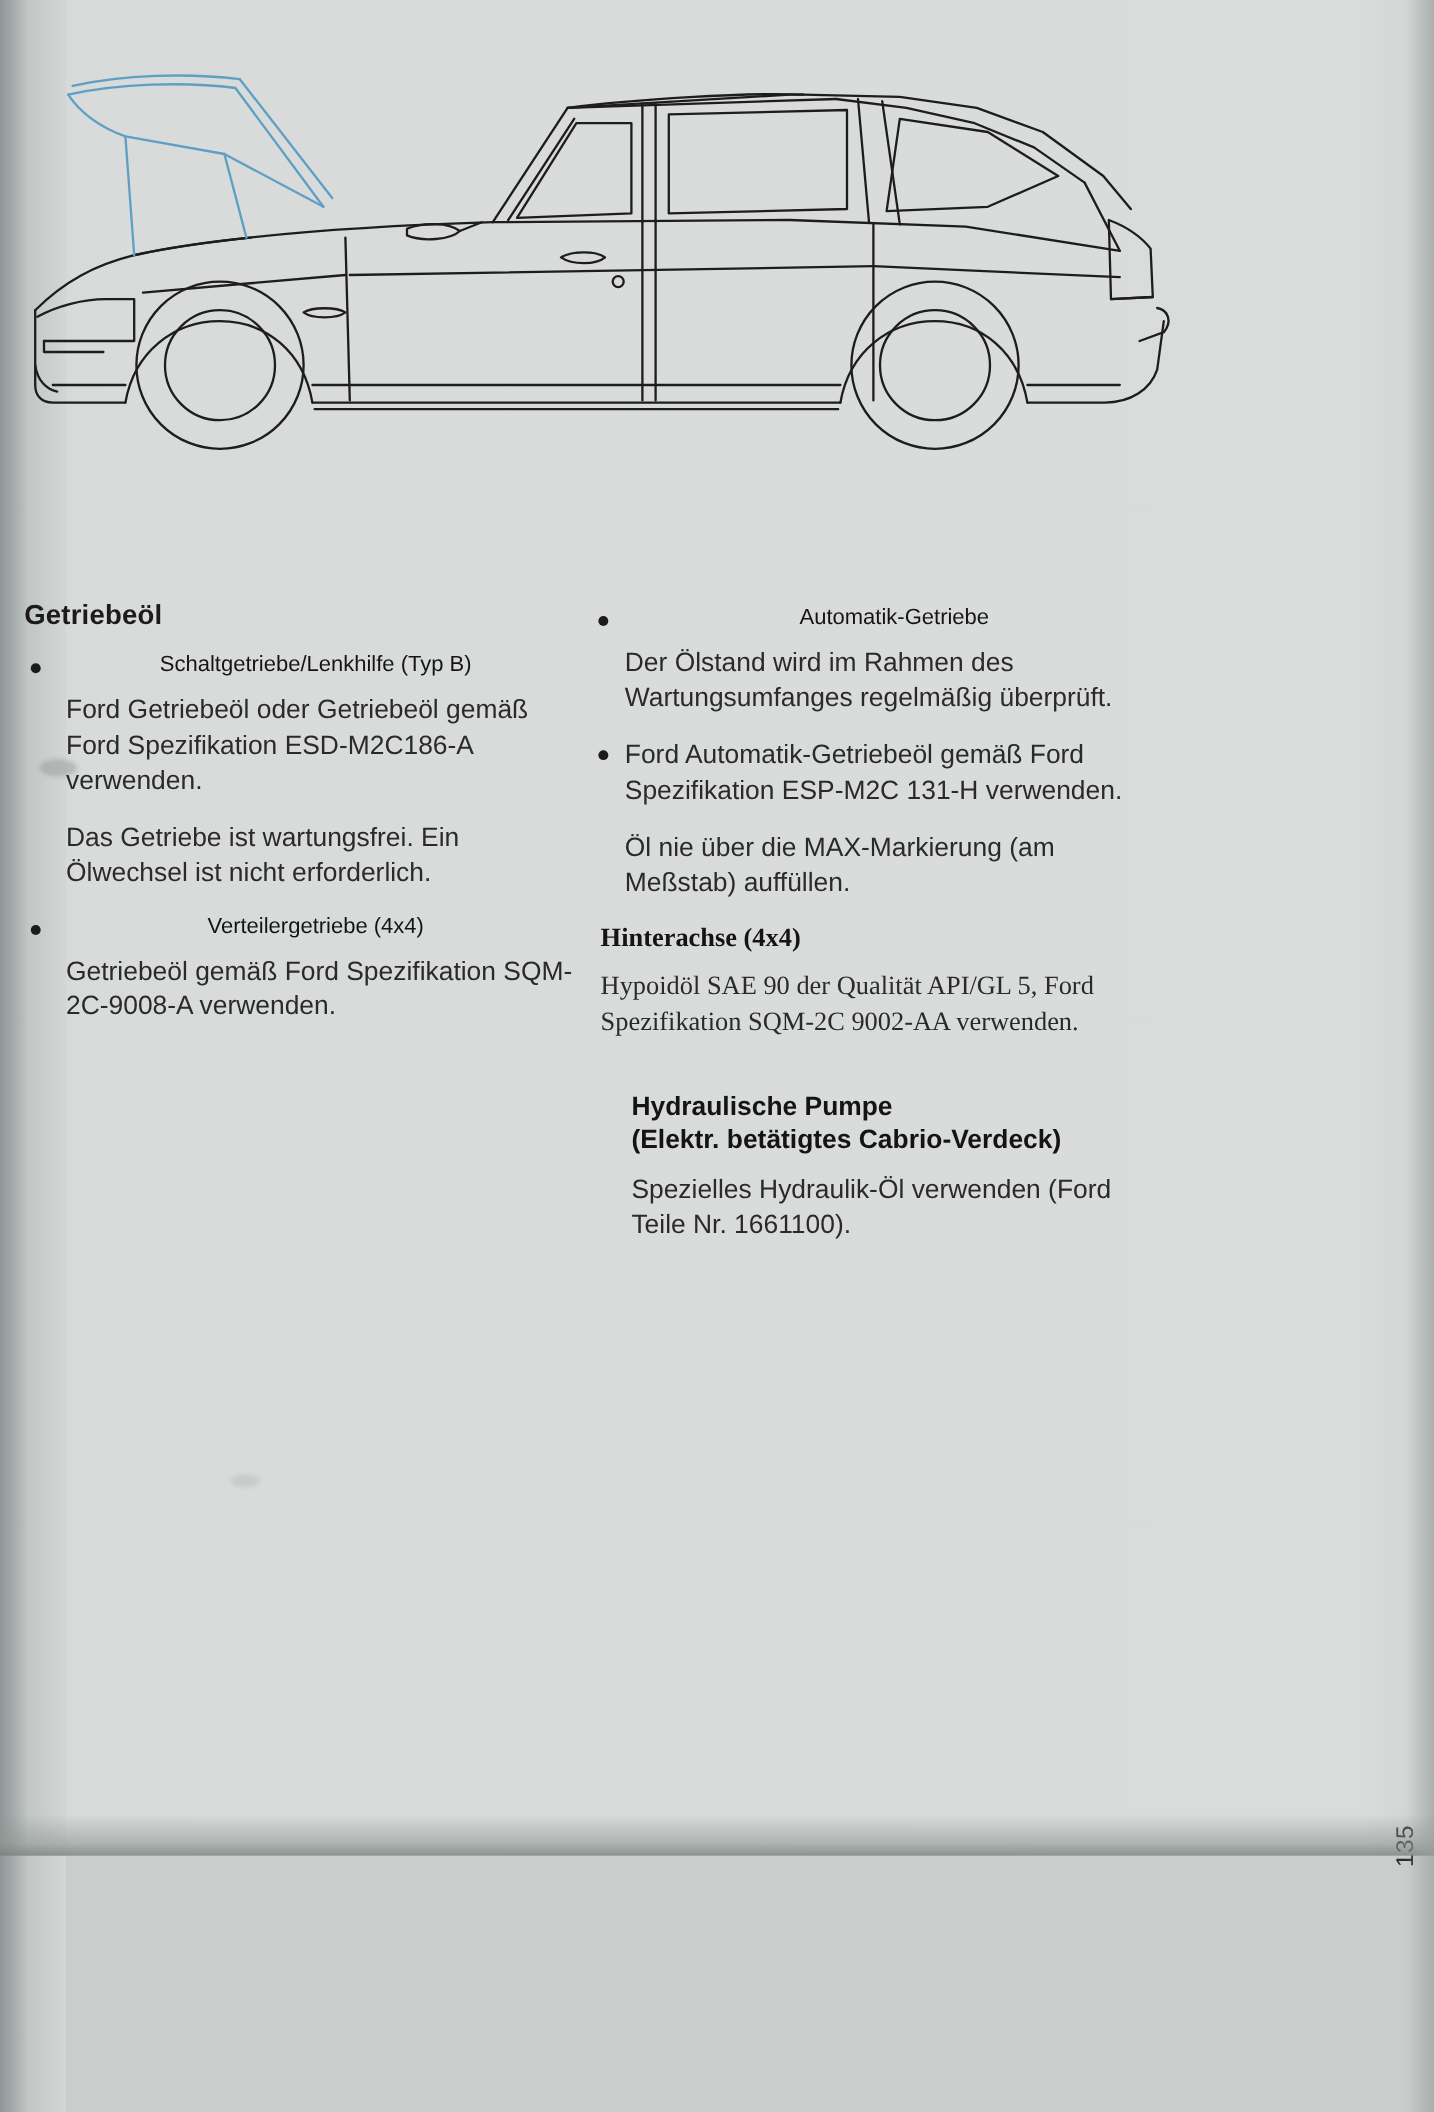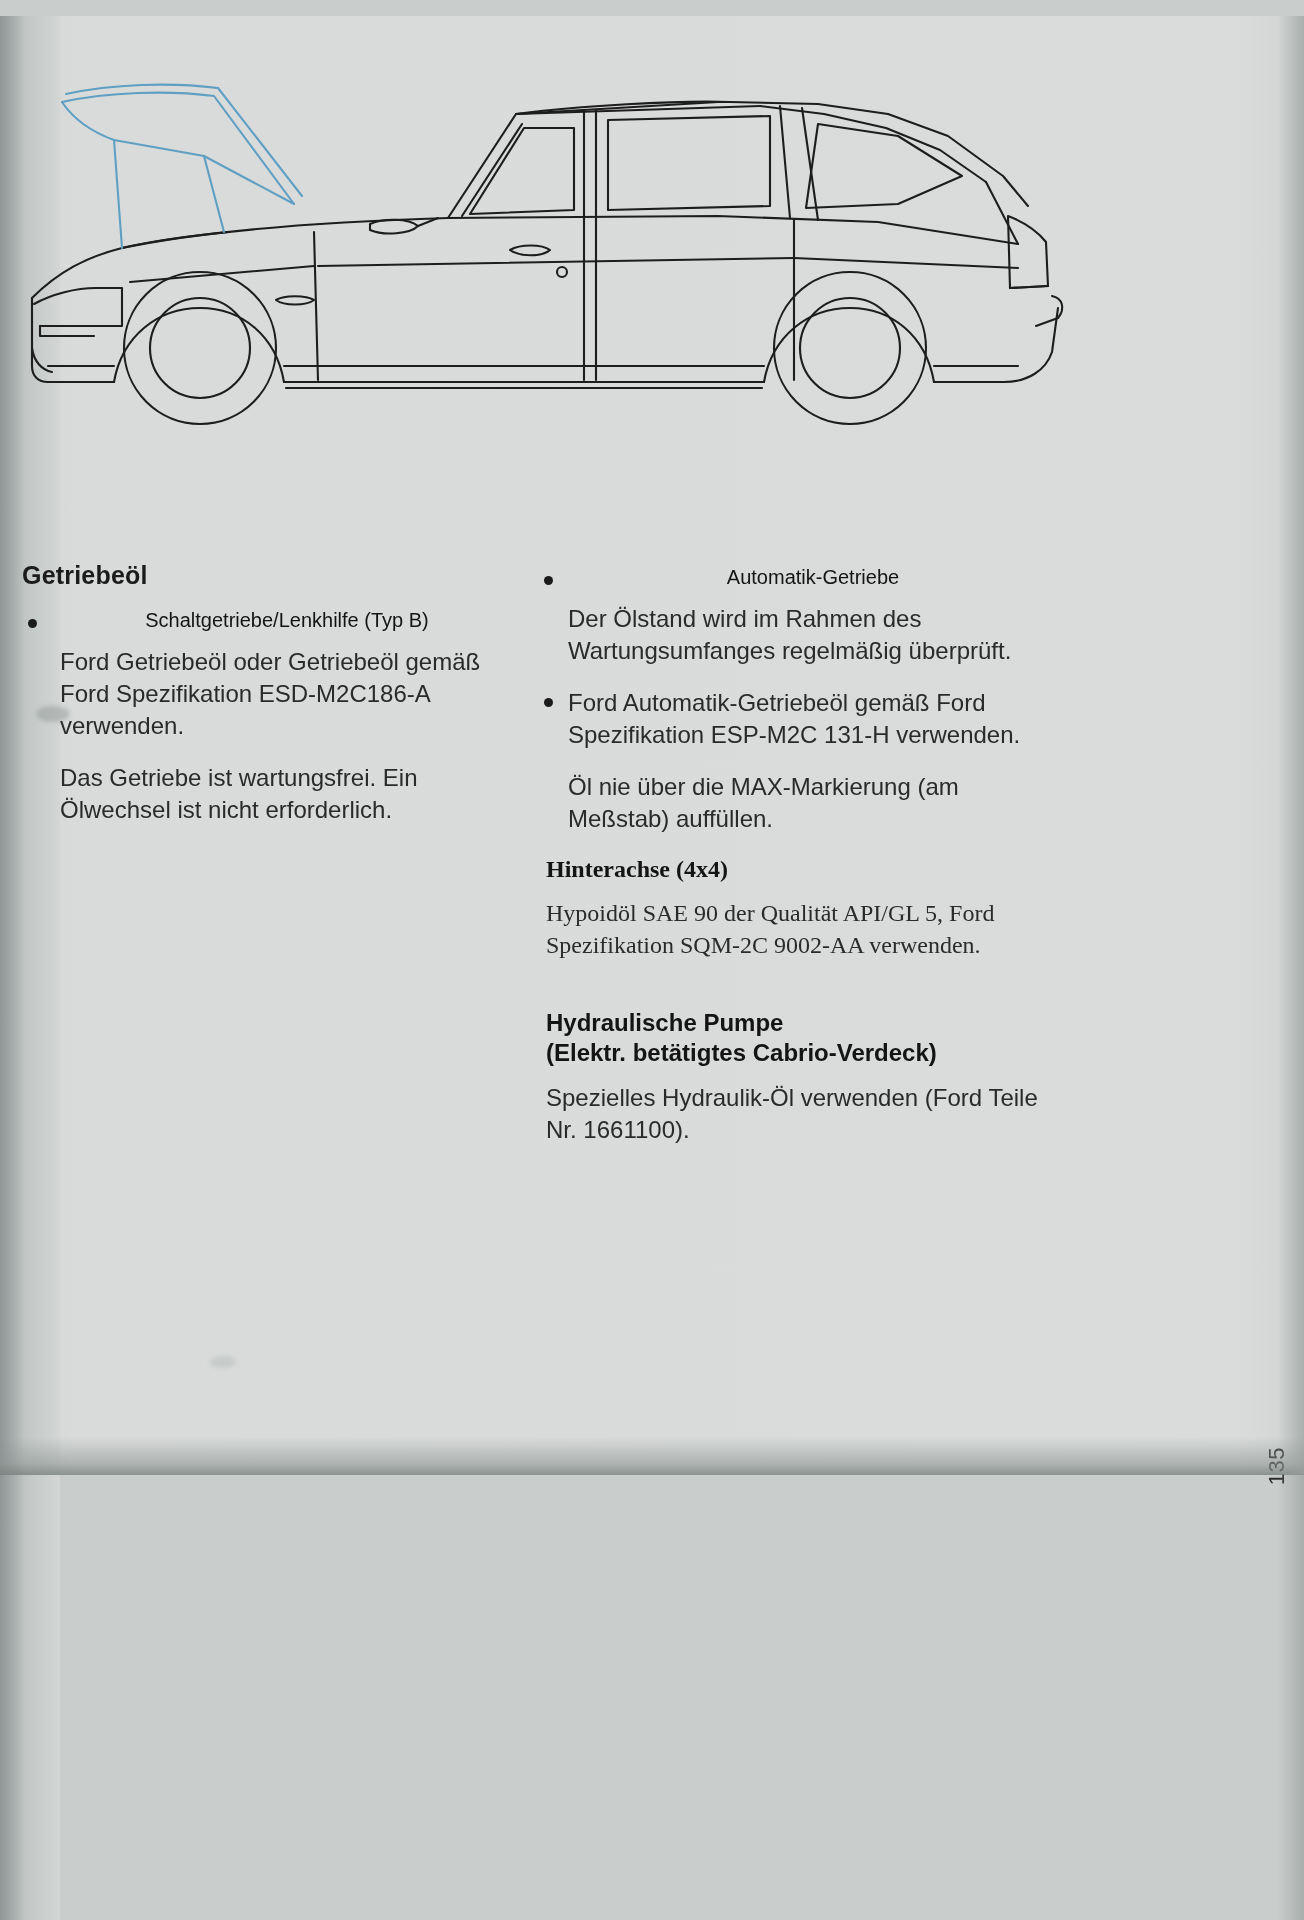--- a/index.html
+++ b/index.html
@@ -8,23 +8,23 @@
     width: 1304px;
     height: 1920px;
     background: #c9cdcc;
     font-family: "Liberation Sans", sans-serif;
     overflow: hidden;
     position: relative;
   }
   
   #page {
     position: absolute;
-    left: 0; top: 16px;
+    left: 0; top: 0;
     width: 1304px;
-    height: 1459px;
+    height: 1687px;
     background: linear-gradient(90deg, #b9bfbe 0px, #c7cbca 18px, #d2d6d4 40px, #d8dbd9 70px, #d9dcda 95%, #cfd2d0 100%);
   }
   
   #gutter {
     position: absolute;
     left: 0; top: 0;
     width: 26px; height: 1920px;
     background: linear-gradient(90deg, #8f9695 0%, #a9afae 55%, #c3c8c6 100%);
   }
   #gutter2 {
@@ -234,20 +234,25 @@
       <h2 class="sect">Getriebeöl</h2>
 
 
       <div class="bulletblock">
         <span class="dot"></span>
         <div class="bhead">Schaltgetriebe/Lenkhilfe (Typ B)</div>
         <p class="para">Ford Getriebeöl oder Getriebeöl gemäß Ford Spezifikation ESD-M2C186-A verwenden.</p>
         <p class="para">Das Getriebe ist wartungsfrei. Ein Ölwechsel ist nicht erforderlich.</p>
       </div>
 
+      <div class="bulletblock">
+        <span class="dot"></span>
+        <div class="bhead">Verteilergetriebe (4x4)</div>
+        <p class="para">Getriebeöl gemäß Ford Spezifikation SQM-2C-9008-A verwenden.</p>
+      </div>
     </div>
 
     <div class="col" id="colRight">
 
       <div class="bulletblock" style="margin-top:4px;">
         <span class="dot"></span>
         <div class="bhead">Automatik-Getriebe</div>
         <p class="para">Der Ölstand wird im Rahmen des Wartungsumfanges regelmäßig überprüft.</p>
       </div>
 
@@ -257,21 +262,21 @@
         <p class="para">Öl nie über die MAX-Markierung (am Meßstab) auffüllen.</p>
       </div>
 
       <div style="padding-left:8px;font-family:Liberation Serif, serif;">
         <div class="plainhead">Hinterachse (4x4)</div>
         <p class="para">Hypoidöl SAE 90 der Qualität API/GL 5, Ford Spezifikation SQM-2C 9002-AA verwenden.</p>
       </div>
 
       <div class="spacer-md"></div>
 
-      <div style="padding-left:8px;">
+      <div style="padding-left:8px;margin-left:28px;">
         <div class="plainhead" style="white-space:pre-line;">Hydraulische Pumpe
 (Elektr. betätigtes Cabrio-Verdeck)</div>
         <p class="para">Spezielles Hydraulik-Öl verwenden (Ford Teile Nr. 1661100).</p>
       </div>
 
     </div>
   </div>
 
   <div id="pageno">135</div>
 

